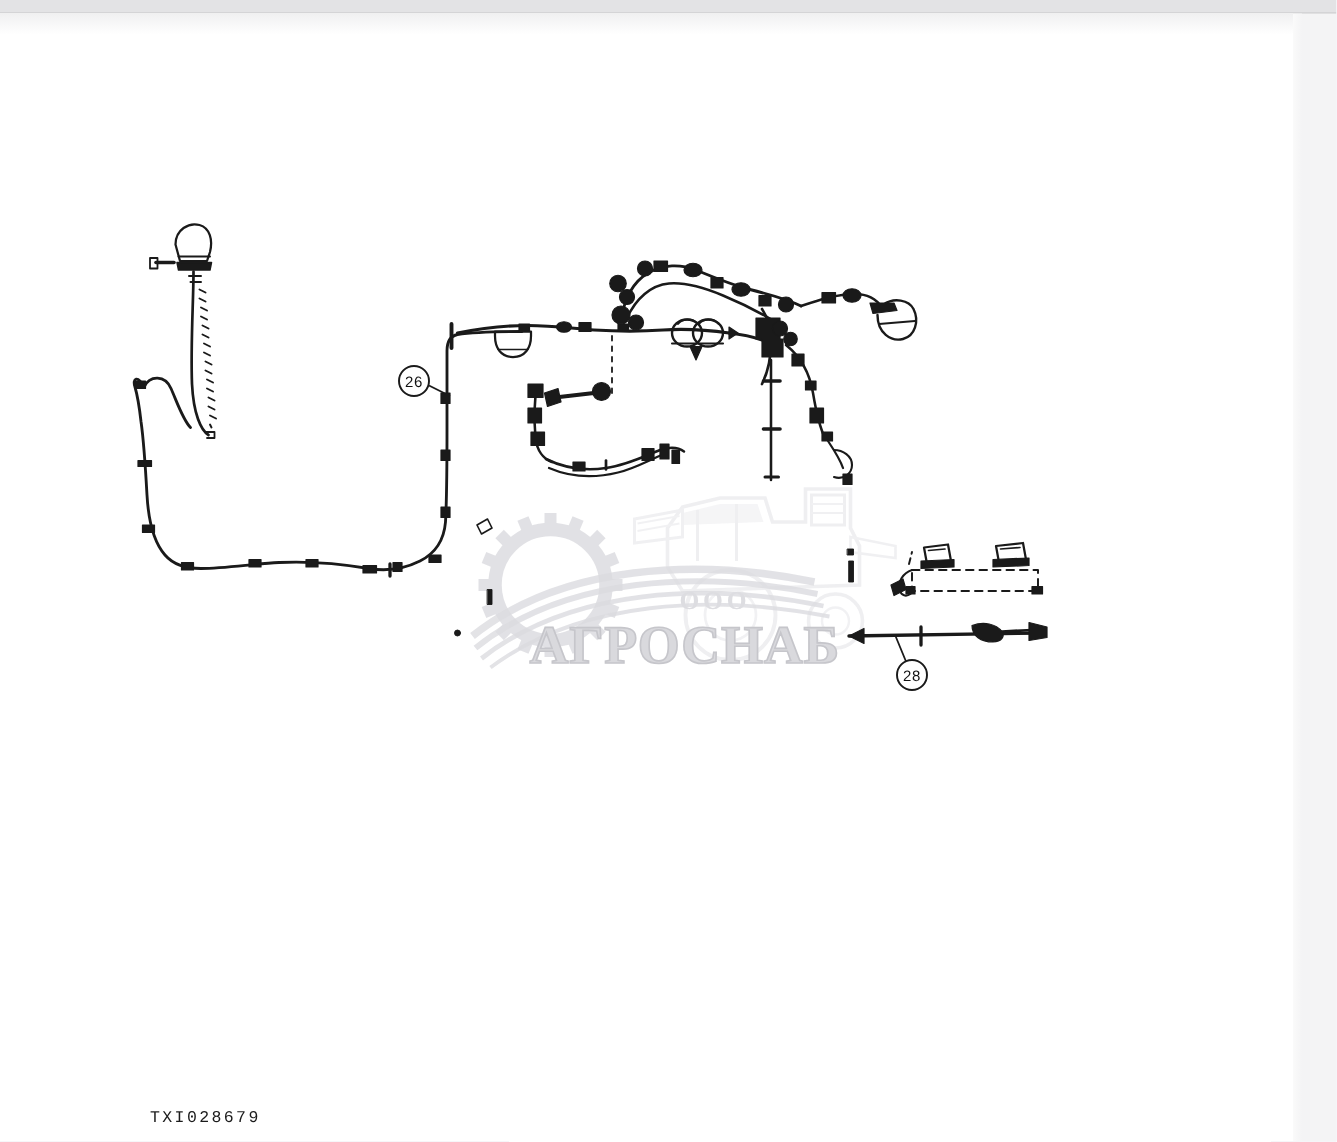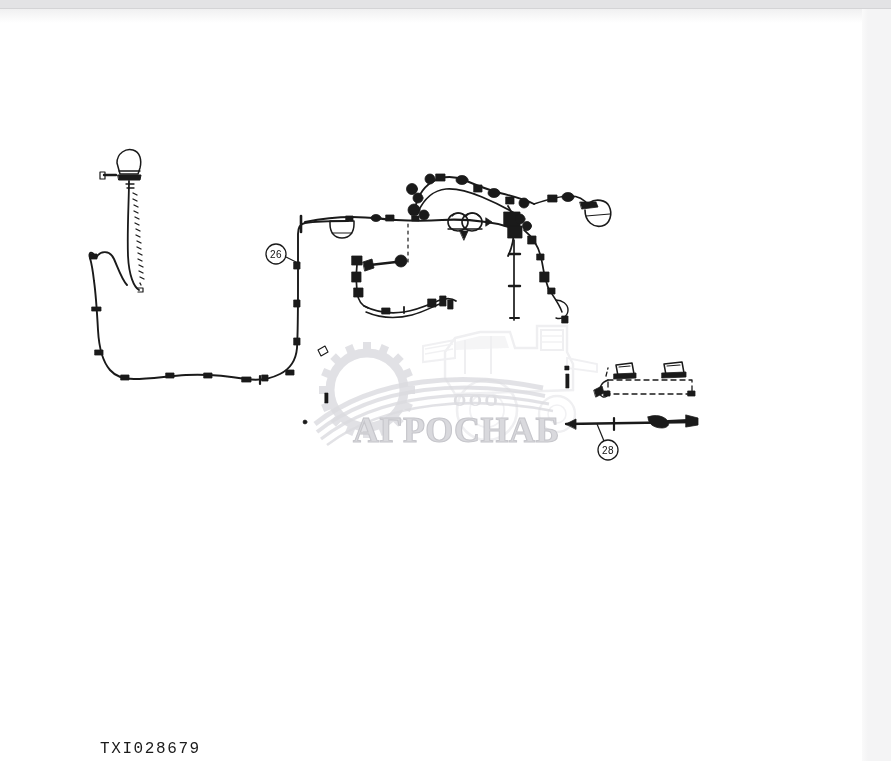--- a/index.html
+++ b/index.html
@@ -86,21 +86,21 @@
     font-weight: bold;
     fill: #dddde1;
   }
 
   
   #part-number {
     position: absolute;
     left: 100px;
     top: 740px;
     font-family: "Liberation Mono", monospace;
-    font-size: 16px;
+    font-size: 11px;
     letter-spacing: 1.6px;
     color: #1b1b1b;
     white-space: nowrap;
   }
 
   .callout-text {
     font-family: "Liberation Sans", sans-serif;
     font-size: 10px;
     fill: #111111;
     letter-spacing: 0.4px;

